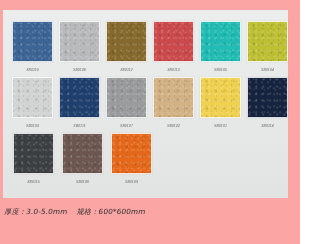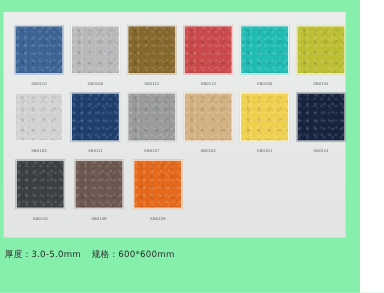--- a/index.html
+++ b/index.html
@@ -11,21 +11,22 @@
     height: 244px;
     background: #ffffff;
     font-family: "Liberation Sans", sans-serif;
     overflow: hidden;
   }
 
   #catalog-root {
     position: relative;
     width: 300px;
     height: 244px;
-    background: #86efac;
+    background: #fca5a5;
+    font-style: italic;
   }
 
   
   #swatch-panel {
     position: absolute;
     left: 3px;
     top: 10px;
     width: 285px;
     height: 188px;
     background: linear-gradient(180deg, #eceded 0%, #e7e8e8 55%, #e2e3e3 100%);

